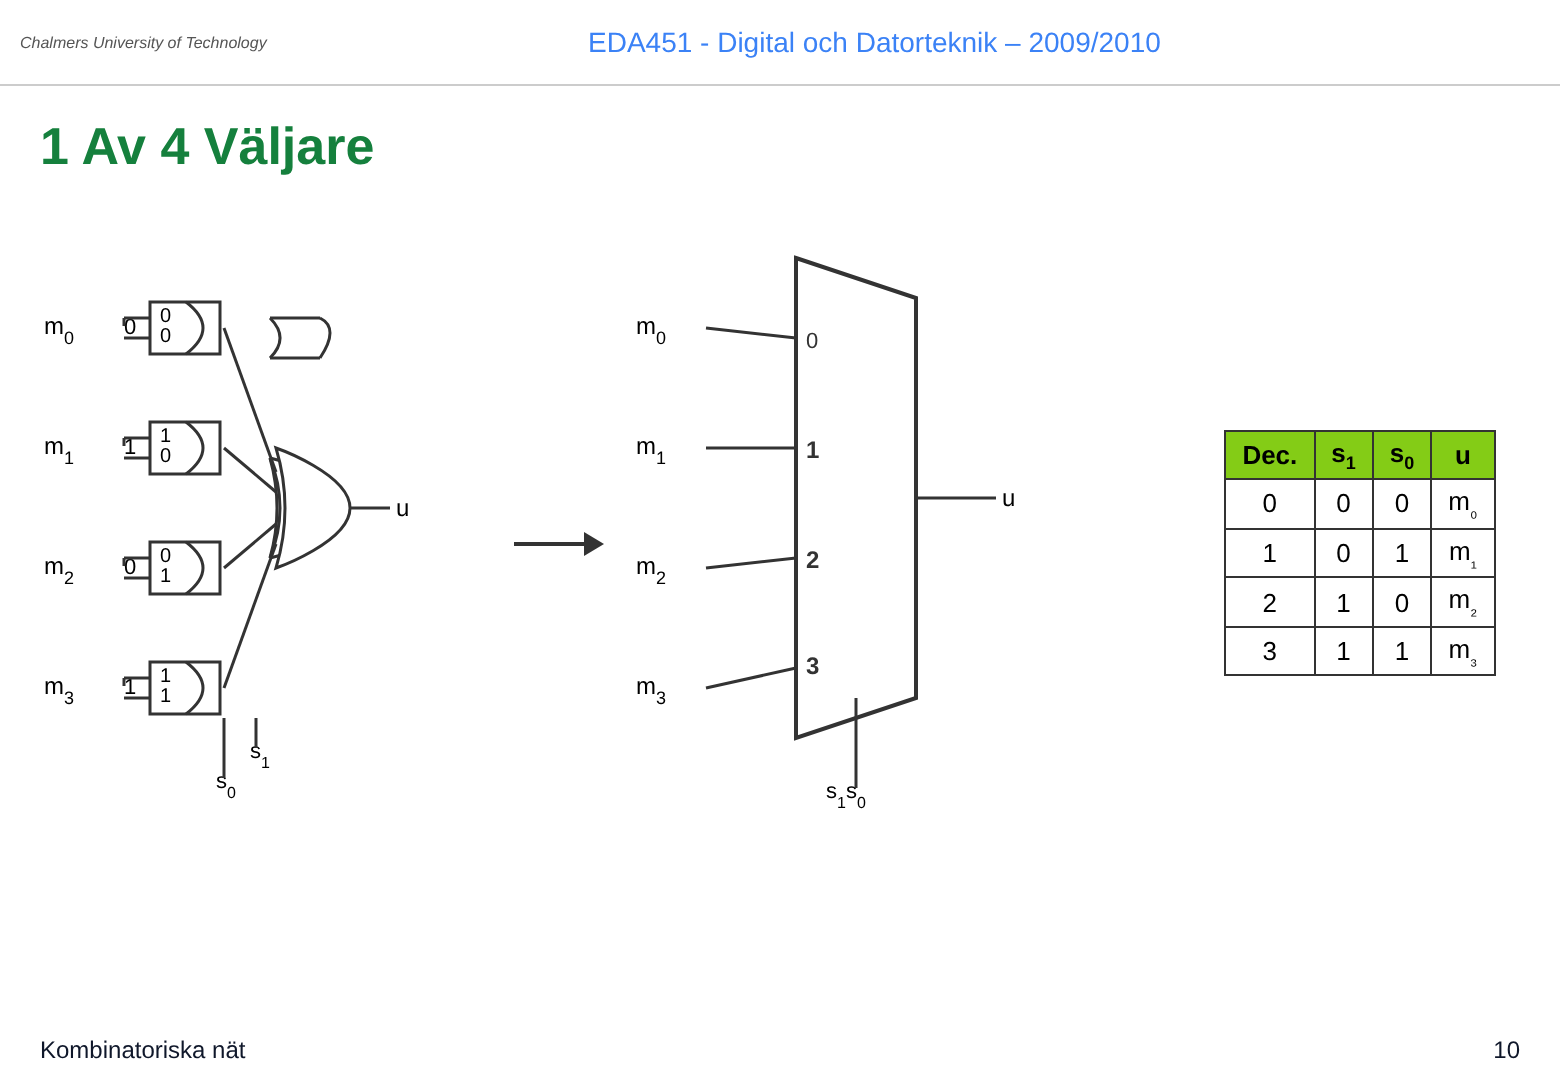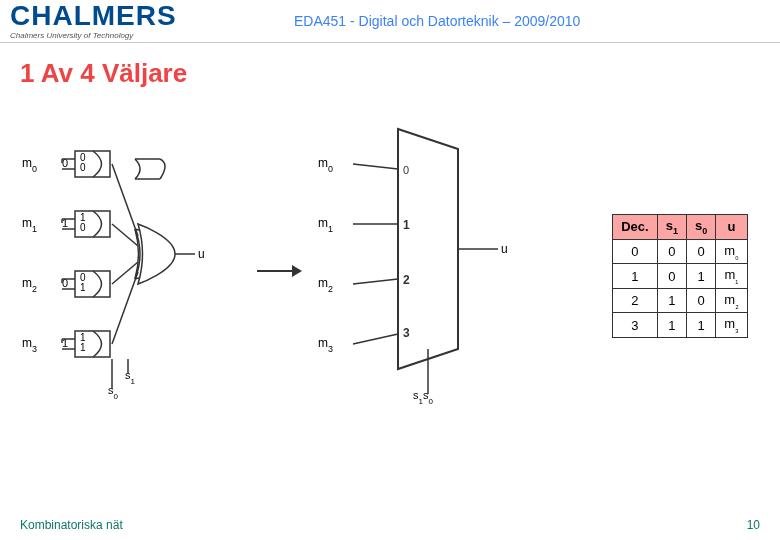--- a/index.html
+++ b/index.html
@@ -48,21 +48,21 @@
     }
 
     
     #main {
       padding: 15px 20px;
       position: relative;
     }
     #page-heading {
       font-size: 26px;
       font-weight: bold;
-      color: #ef4444;
+      color: #15803d;
       margin-bottom: 20px;
     }
 
     
     #diagram-area {
       display: flex;
       align-items: center;
       justify-content: space-between;
       margin-top: 10px;
     }
@@ -73,34 +73,34 @@
       font-size: 13px;
       margin-top: 10px;
       align-self: flex-start;
     }
     #truth-table th, #truth-table td {
       border: 1px solid #333;
       padding: 3px 8px;
       text-align: center;
     }
     #truth-table th {
-      background: #fca5a5;
+      background: #84cc16;
       font-weight: bold;
     }
 
     
     #footer {
       position: absolute;
       bottom: 8px;
       left: 20px;
       right: 20px;
       display: flex;
       justify-content: space-between;
       font-size: 12px;
-      color: #0f766e;
+      color: #0f172a;
     }
 
     
     #left-diagram {
       width: 220px;
     }
     #arrow-area {
       width: 60px;
       display: flex;
       align-items: center;
@@ -119,21 +119,20 @@
 
     sub, sup {
       font-size: 9px;
     }
   </style>
 </head>
 <body>
 
 <div id="header">
   <div id="logo-area">
-    <div id="logo-text">CHALMERS</div>
     <div id="logo-sub">Chalmers University of Technology</div>
   </div>
   <div id="header-title">EDA451 - Digital och Datorteknik – 2009/2010</div>
 </div>
 
 <div id="main">
   <div id="page-heading">1 Av 4 Väljare</div>
 
   <div id="diagram-area">
 

